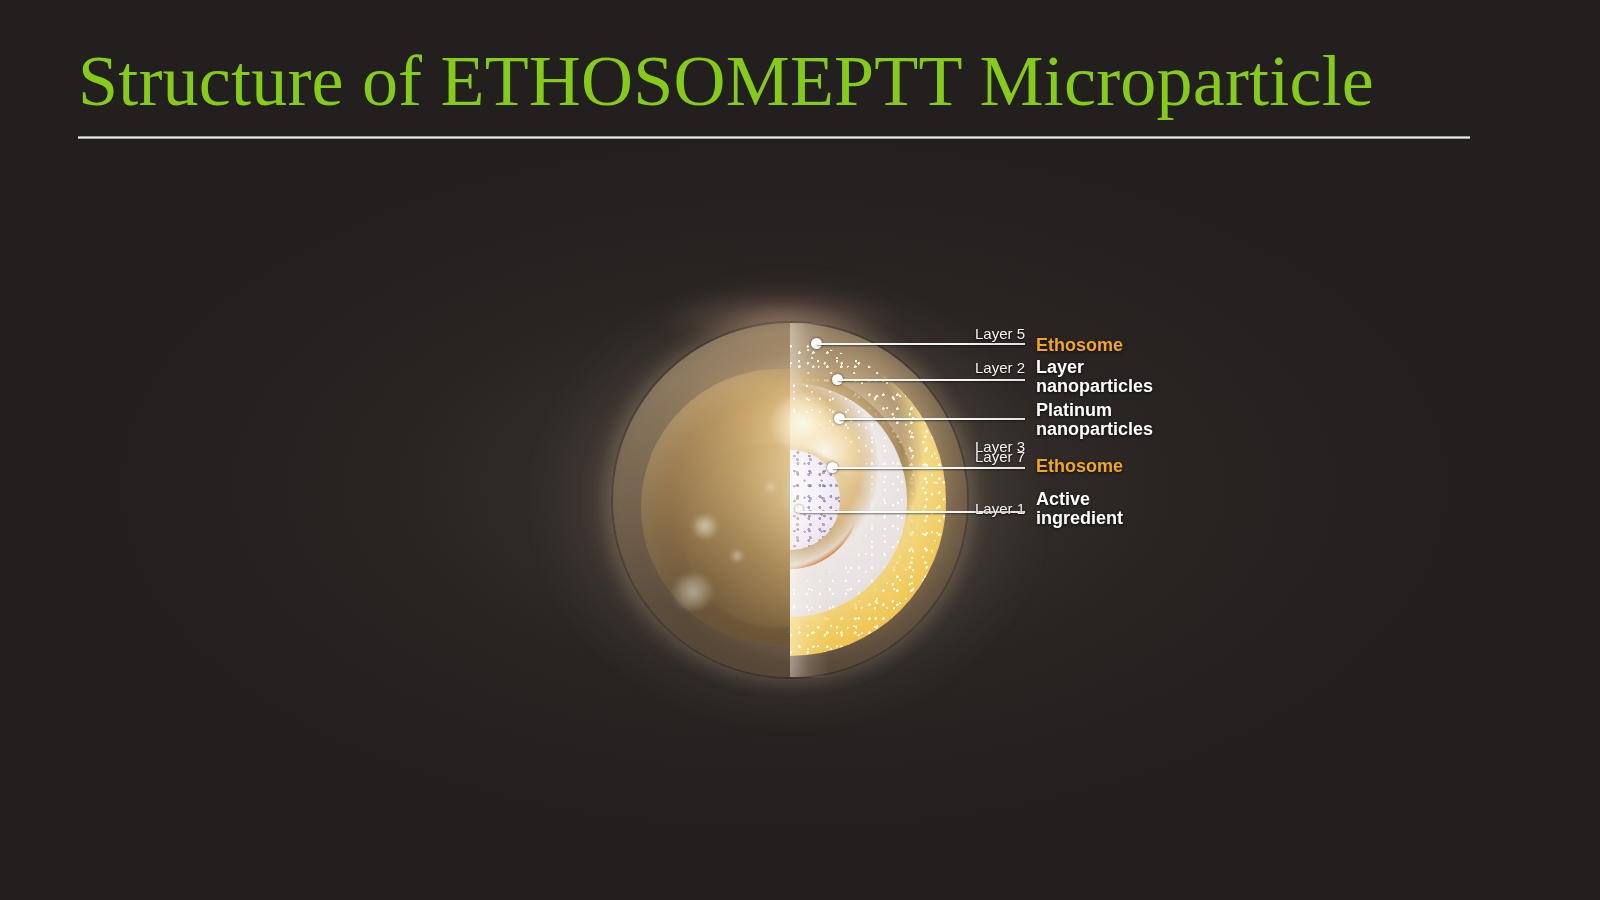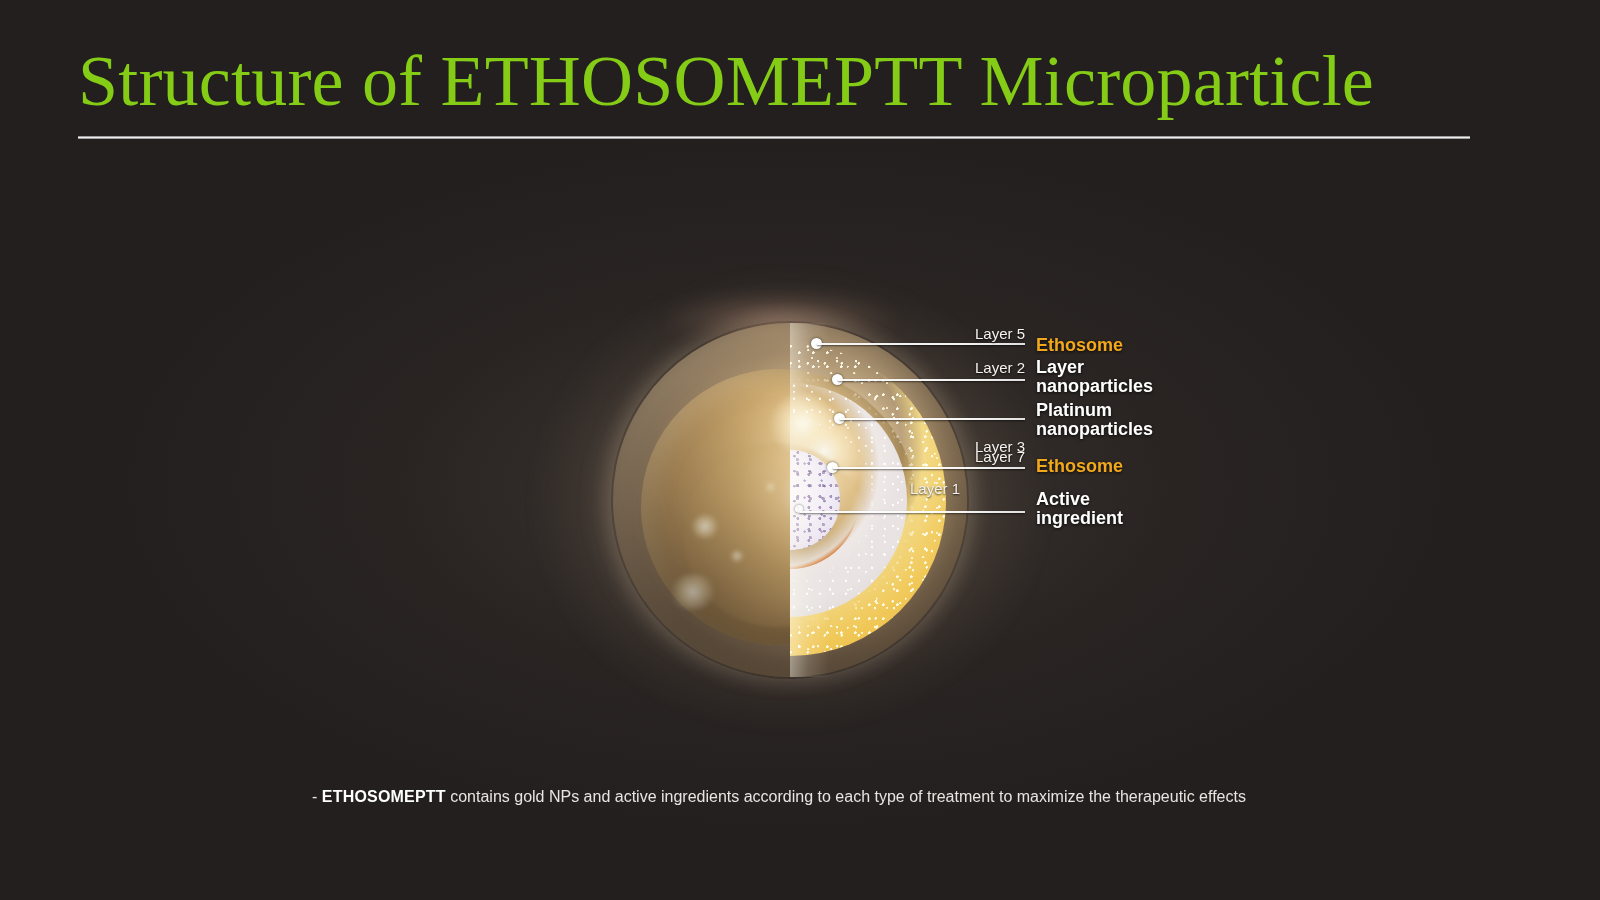--- a/index.html
+++ b/index.html
@@ -527,26 +527,22 @@
     <div class="callout">
       <div class="callout-dot" style="left:827px; top:462px;"></div>
       <div class="callout-line" style="left:833px; top:467px; width:192px;"></div>
       <div class="callout-layer" style="left:845px; top:448px; width:180px;">Layer 7</div>
       <div class="callout-name name-gold" style="left:1036px; top:457px;">Ethosome</div>
     </div>
 
     <div class="callout">
       <div class="callout-dot" style="left:795px; top:505px; width:8px; height:8px; opacity:.85;"></div>
       <div class="callout-line" style="left:800px; top:511px; width:225px;"></div>
-      <div class="callout-layer" style="left:845px; top:480px; width:180px;text-align:center;">Layer 1</div>
+      <div class="callout-layer" style="left:845px; top:500px; width:180px;">Layer 1</div>
       <div class="callout-name name-white" style="left:1036px; top:490px;">Active
 ingredient</div>
     </div>
 
   </div>
 </div>
 
 <div id="footnotes">
-  <div class="footnote">
-    <span class="dash">-</span>
-    <b>ETHOSOMEPTT</b><span> contains gold NPs and active ingredients according to each type of treatment to maximize the therapeutic effects</span>
-  </div>
 </div>
 
 </body></html>

